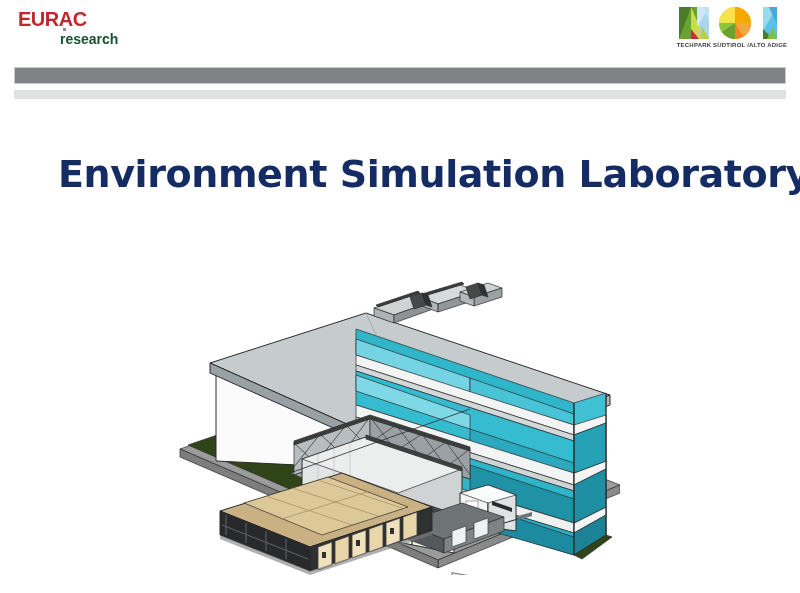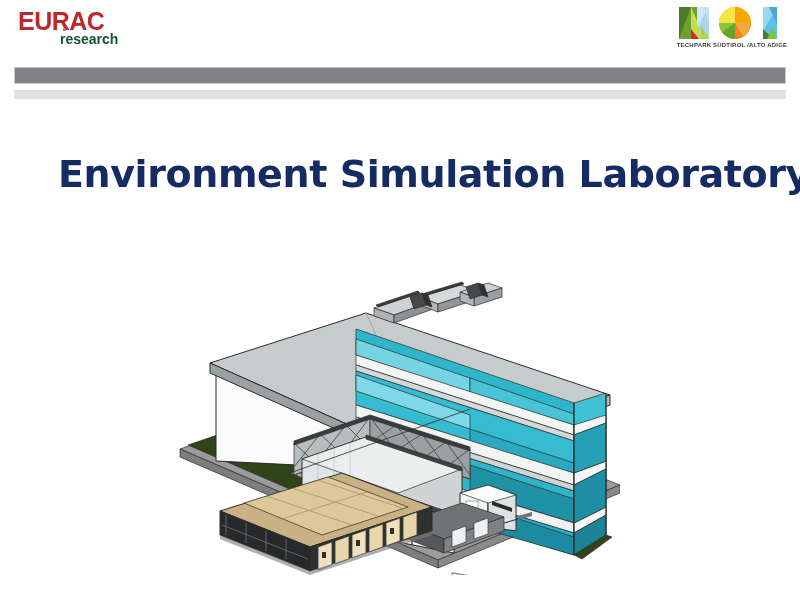--- a/index.html
+++ b/index.html
@@ -28,21 +28,21 @@
     top: 9px;
     width: 150px;
     height: 46px;
   }
   .eurac-word {
     position: absolute;
     left: 0;
     top: 0;
     font-family: "Liberation Sans", sans-serif;
     font-weight: bold;
-    font-size: 25px;
+    font-size: 20px;
     letter-spacing: -0.5px;
     color: #c0272d;
     line-height: 1;
   }
   .eurac-dot {
     position: absolute;
     left: 45px;
     top: 19px;
     width: 3px;
     height: 3px;

